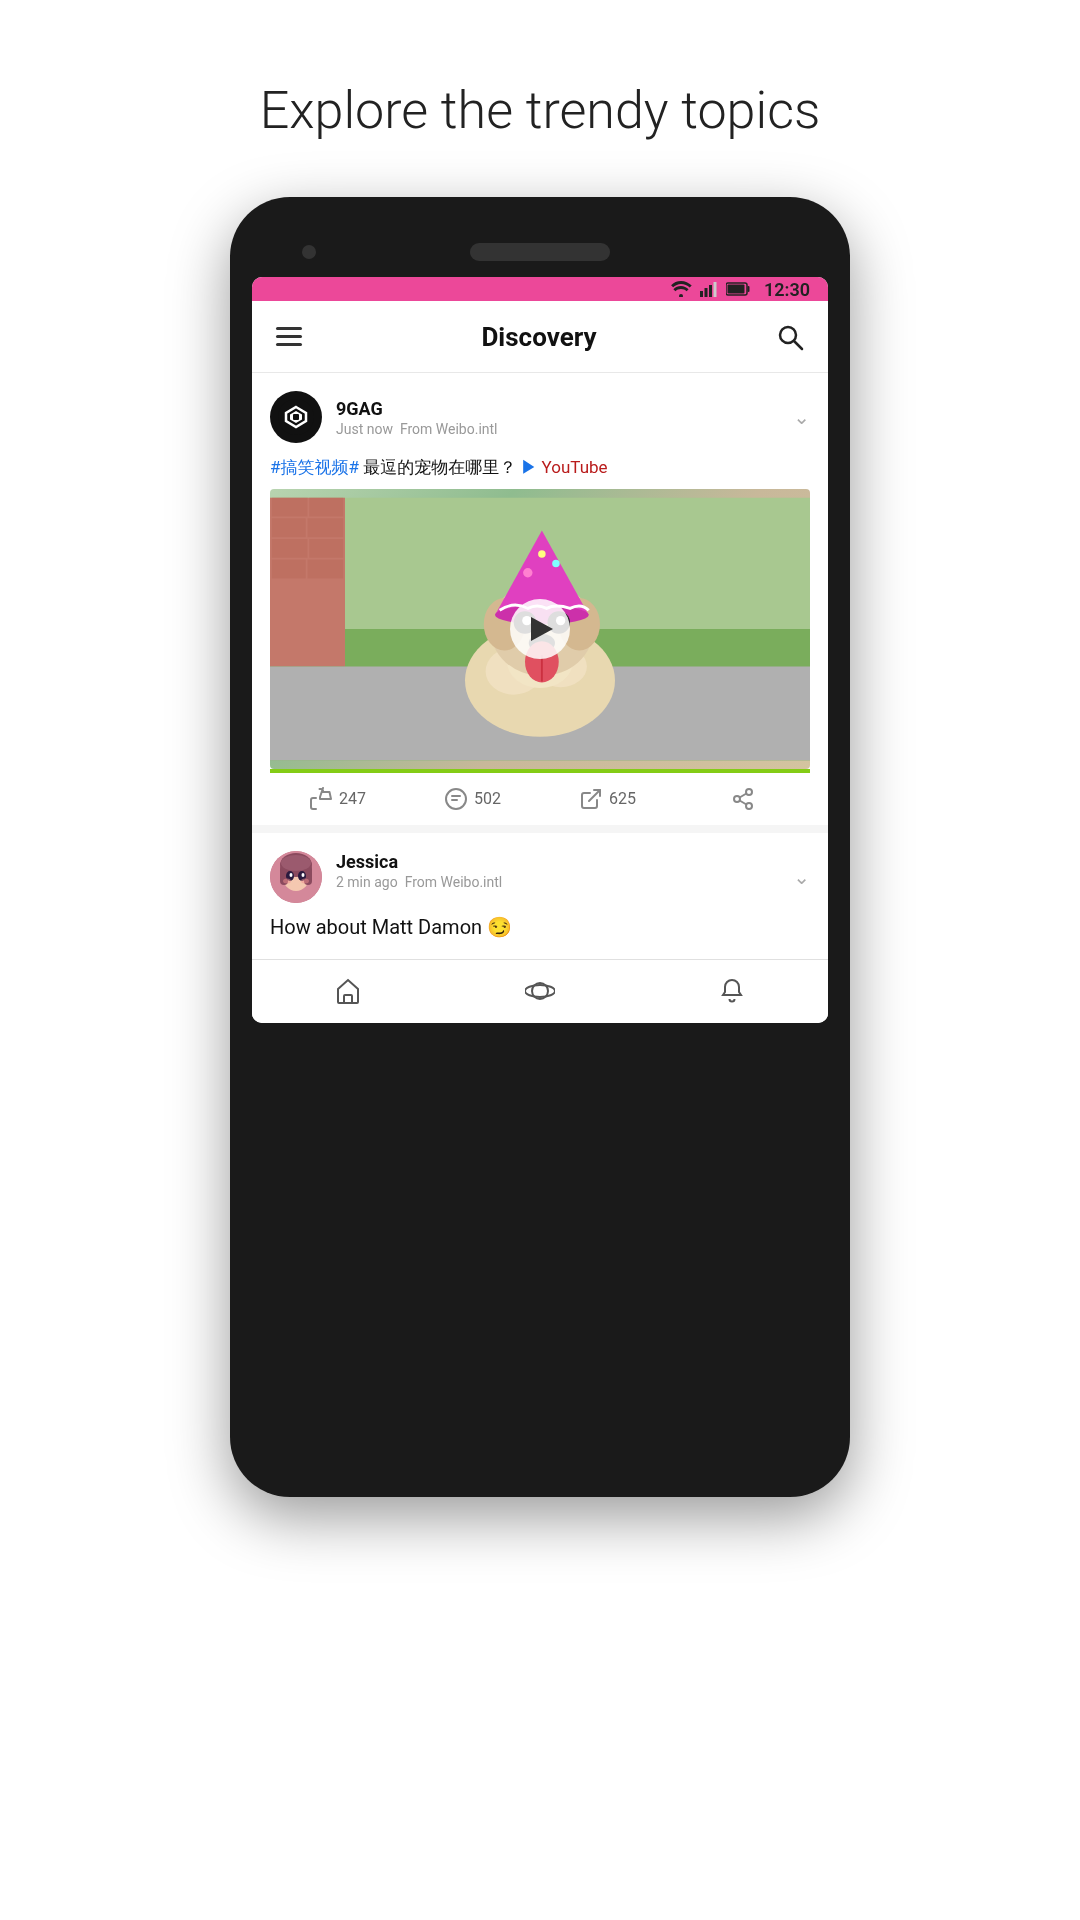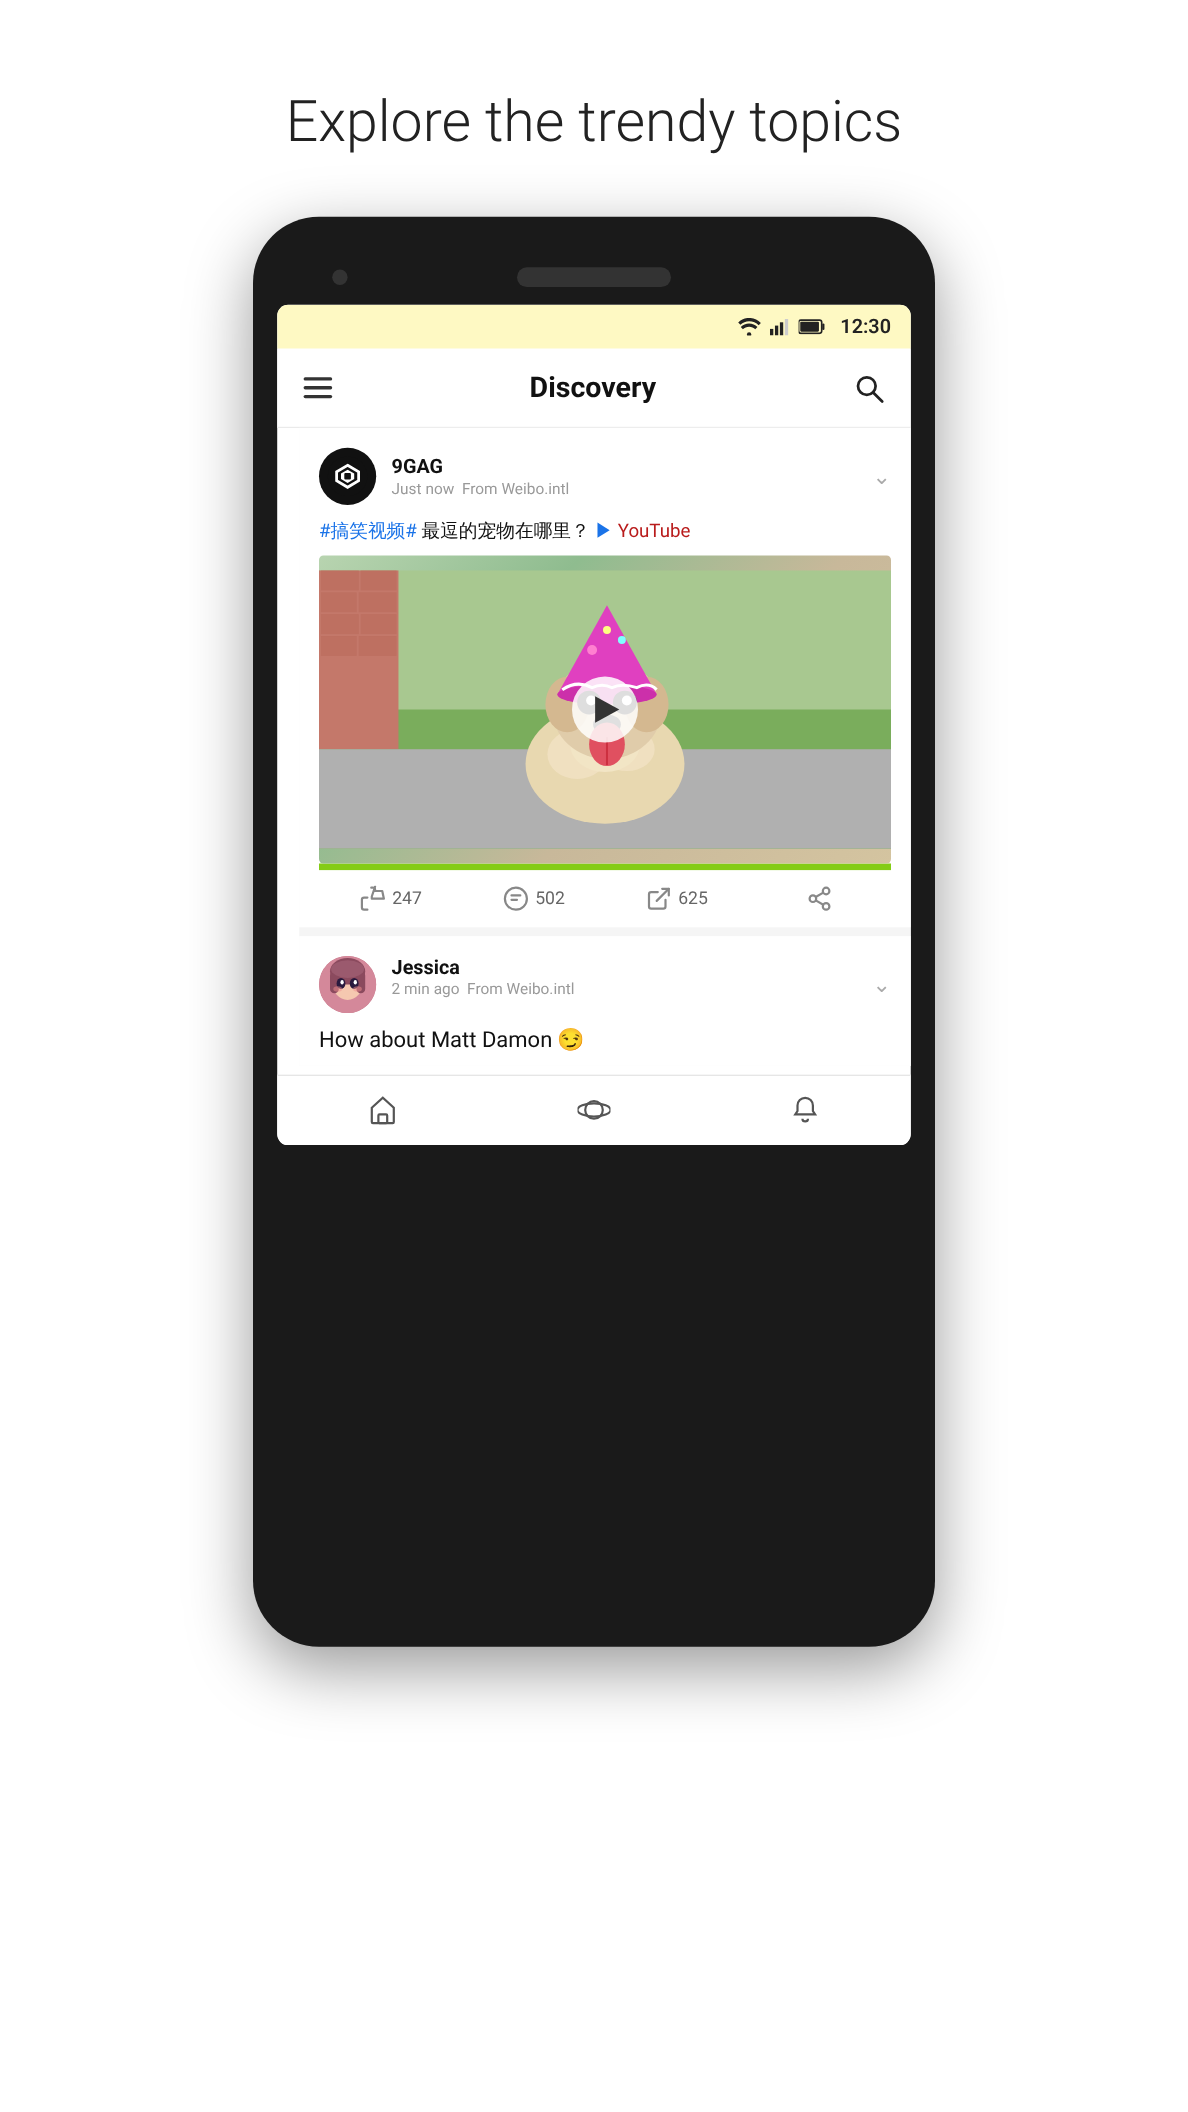--- a/index.html
+++ b/index.html
@@ -61,22 +61,22 @@
     
     .phone-screen {
       background: #fff;
       border-radius: 10px;
       overflow: hidden;
       width: 100%;
     }
 
     
     .status-bar {
-      background: #fef9c3;
-      height: 40px;
+      background: #ec4899;
+      height: 24px;
       display: flex;
       align-items: center;
       justify-content: flex-end;
       padding: 0 18px;
       gap: 10px;
     }
     .status-icons {
       display: flex;
       align-items: center;
       gap: 8px;
@@ -144,21 +144,20 @@
       bottom: 0;
       left: 0;
       right: 0;
       height: 3px;
       background: #e02020;
     }
 
     
     .feed {
       background: #f5f5f5;
-      margin-left: 20px;
     }
 
     
     .post-card {
       background: #fff;
       margin-bottom: 8px;
       padding: 18px 18px 0;
     }
 
     
@@ -247,21 +246,21 @@
       border-width: 12px 0 12px 22px;
       border-color: transparent transparent transparent #333;
       margin-left: 4px;
     }
 
     
     .post-actions {
       display: flex;
       align-items: center;
       padding: 14px 0;
-      border-top: 6px solid #84cc16;
+      border-top: 4px solid #84cc16;
       gap: 0;
     }
     .action-item {
       display: flex;
       align-items: center;
       gap: 6px;
       flex: 1;
       justify-content: center;
       cursor: pointer;
       color: #666;

